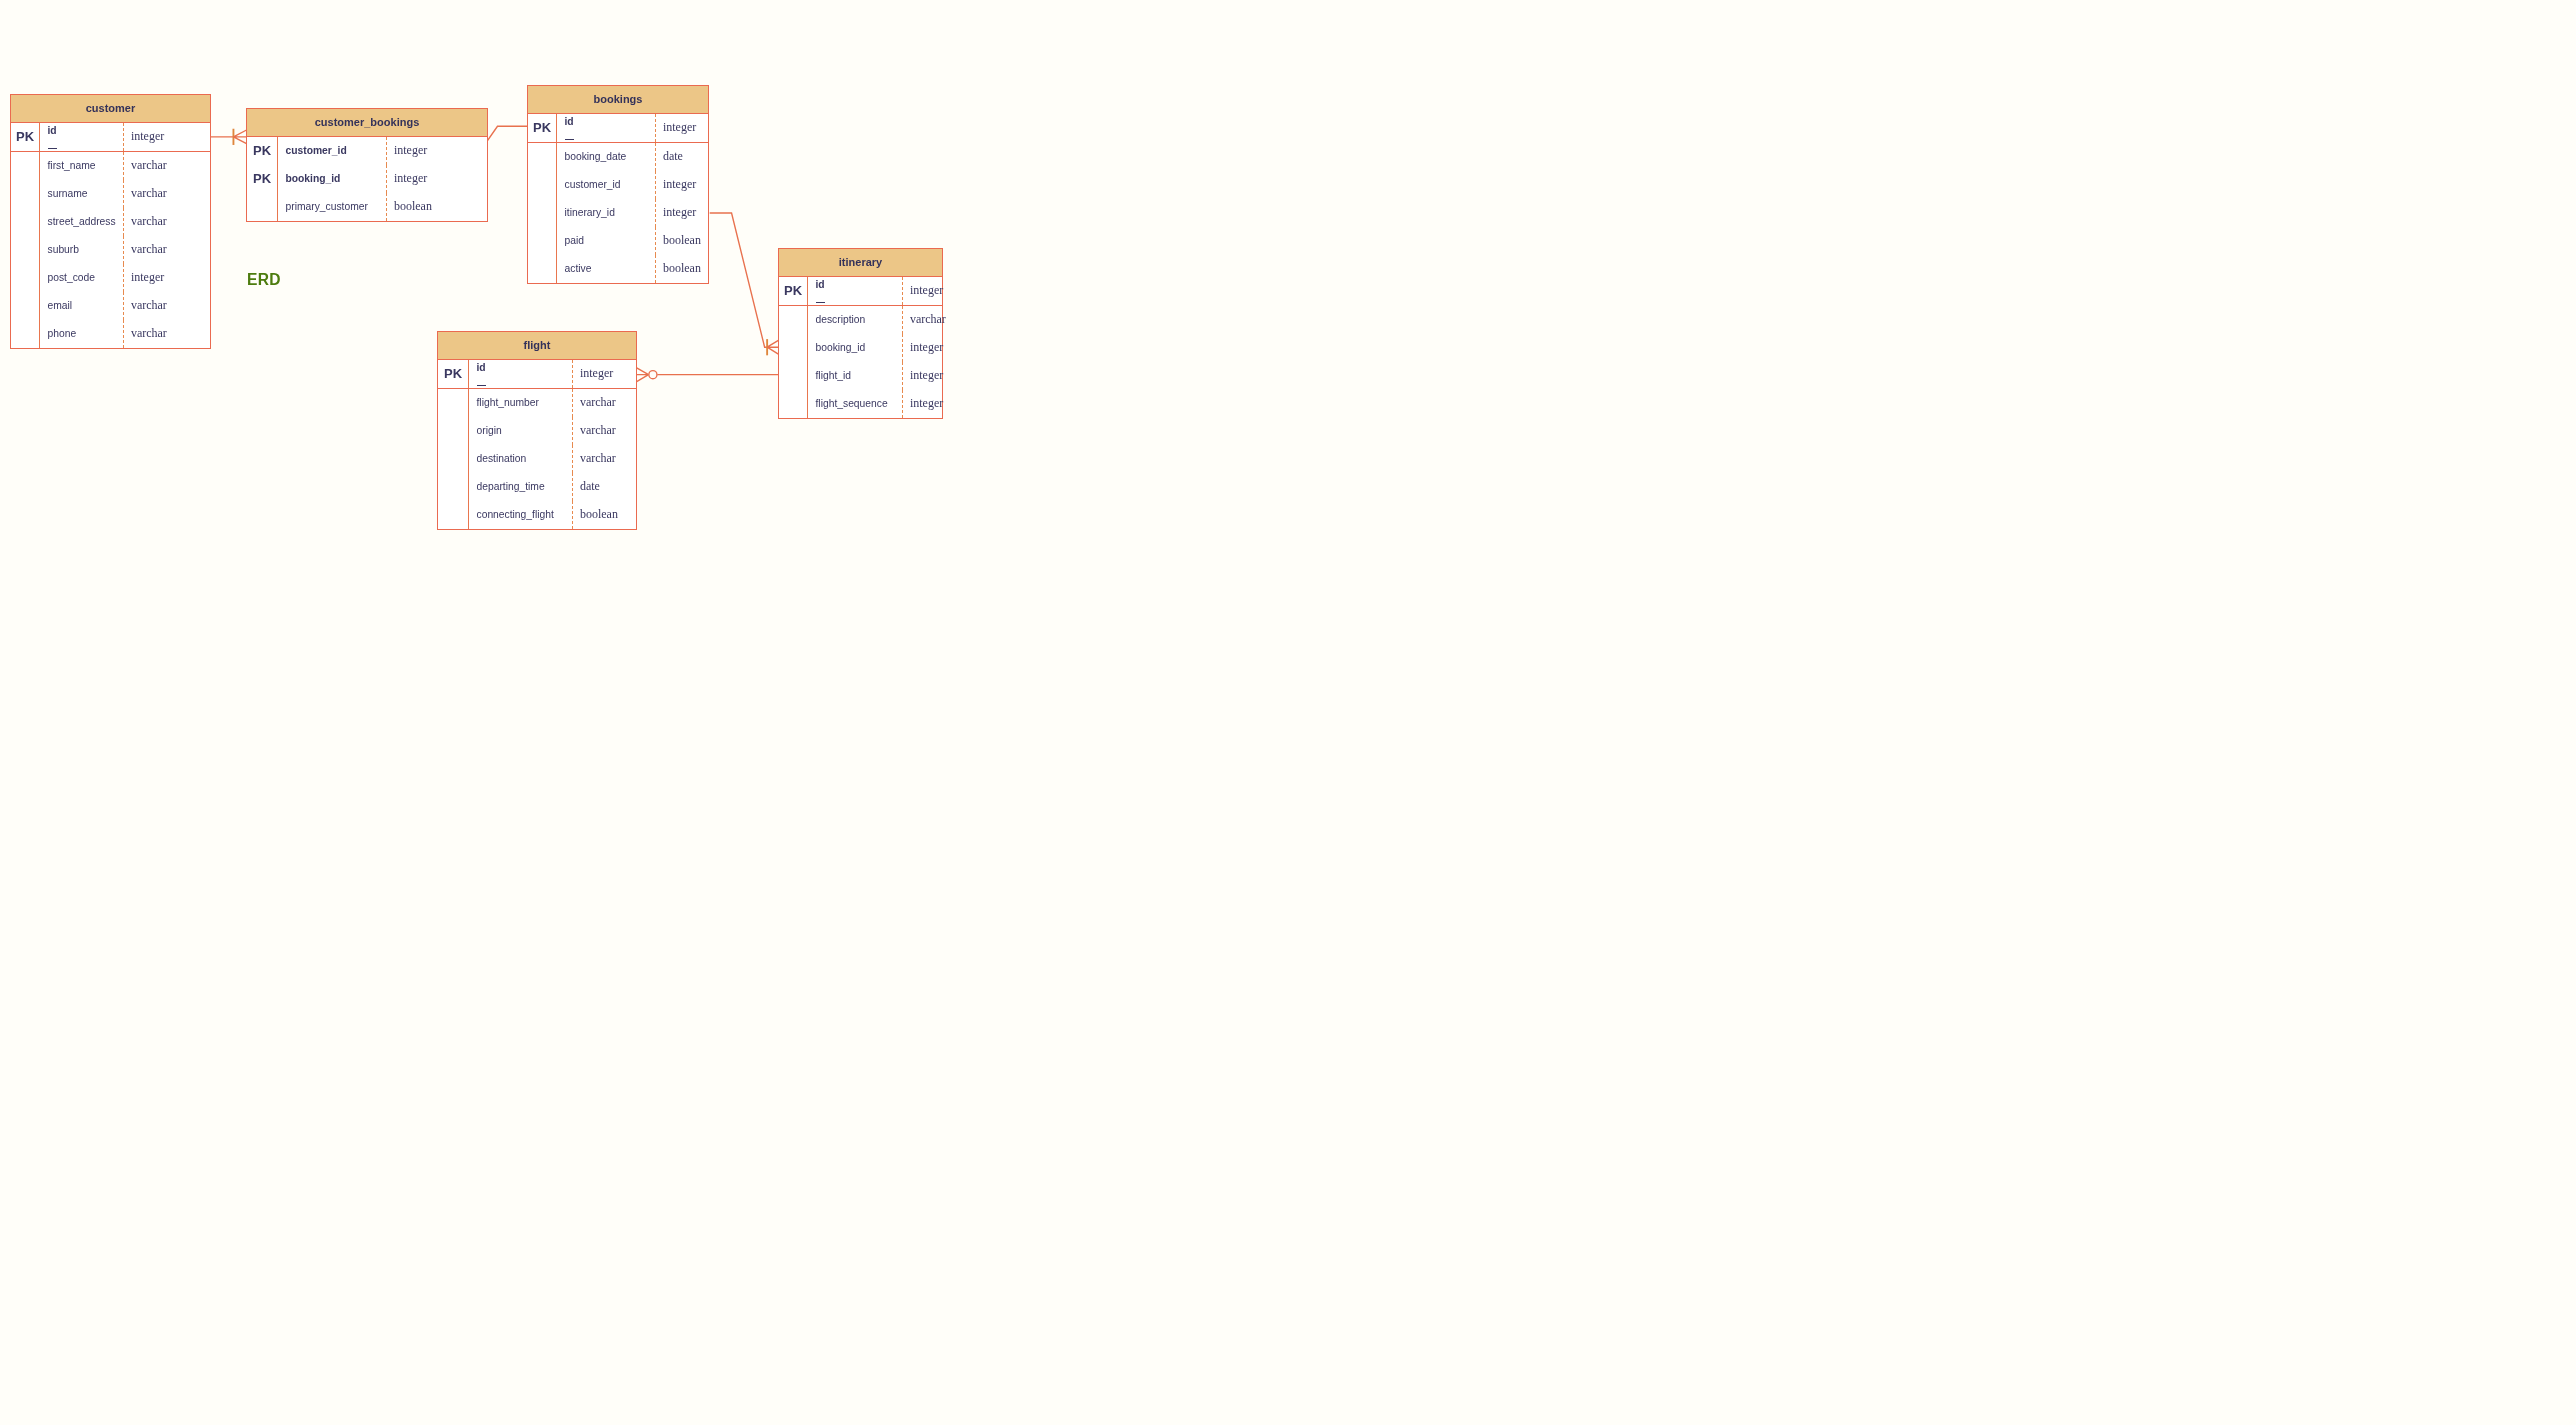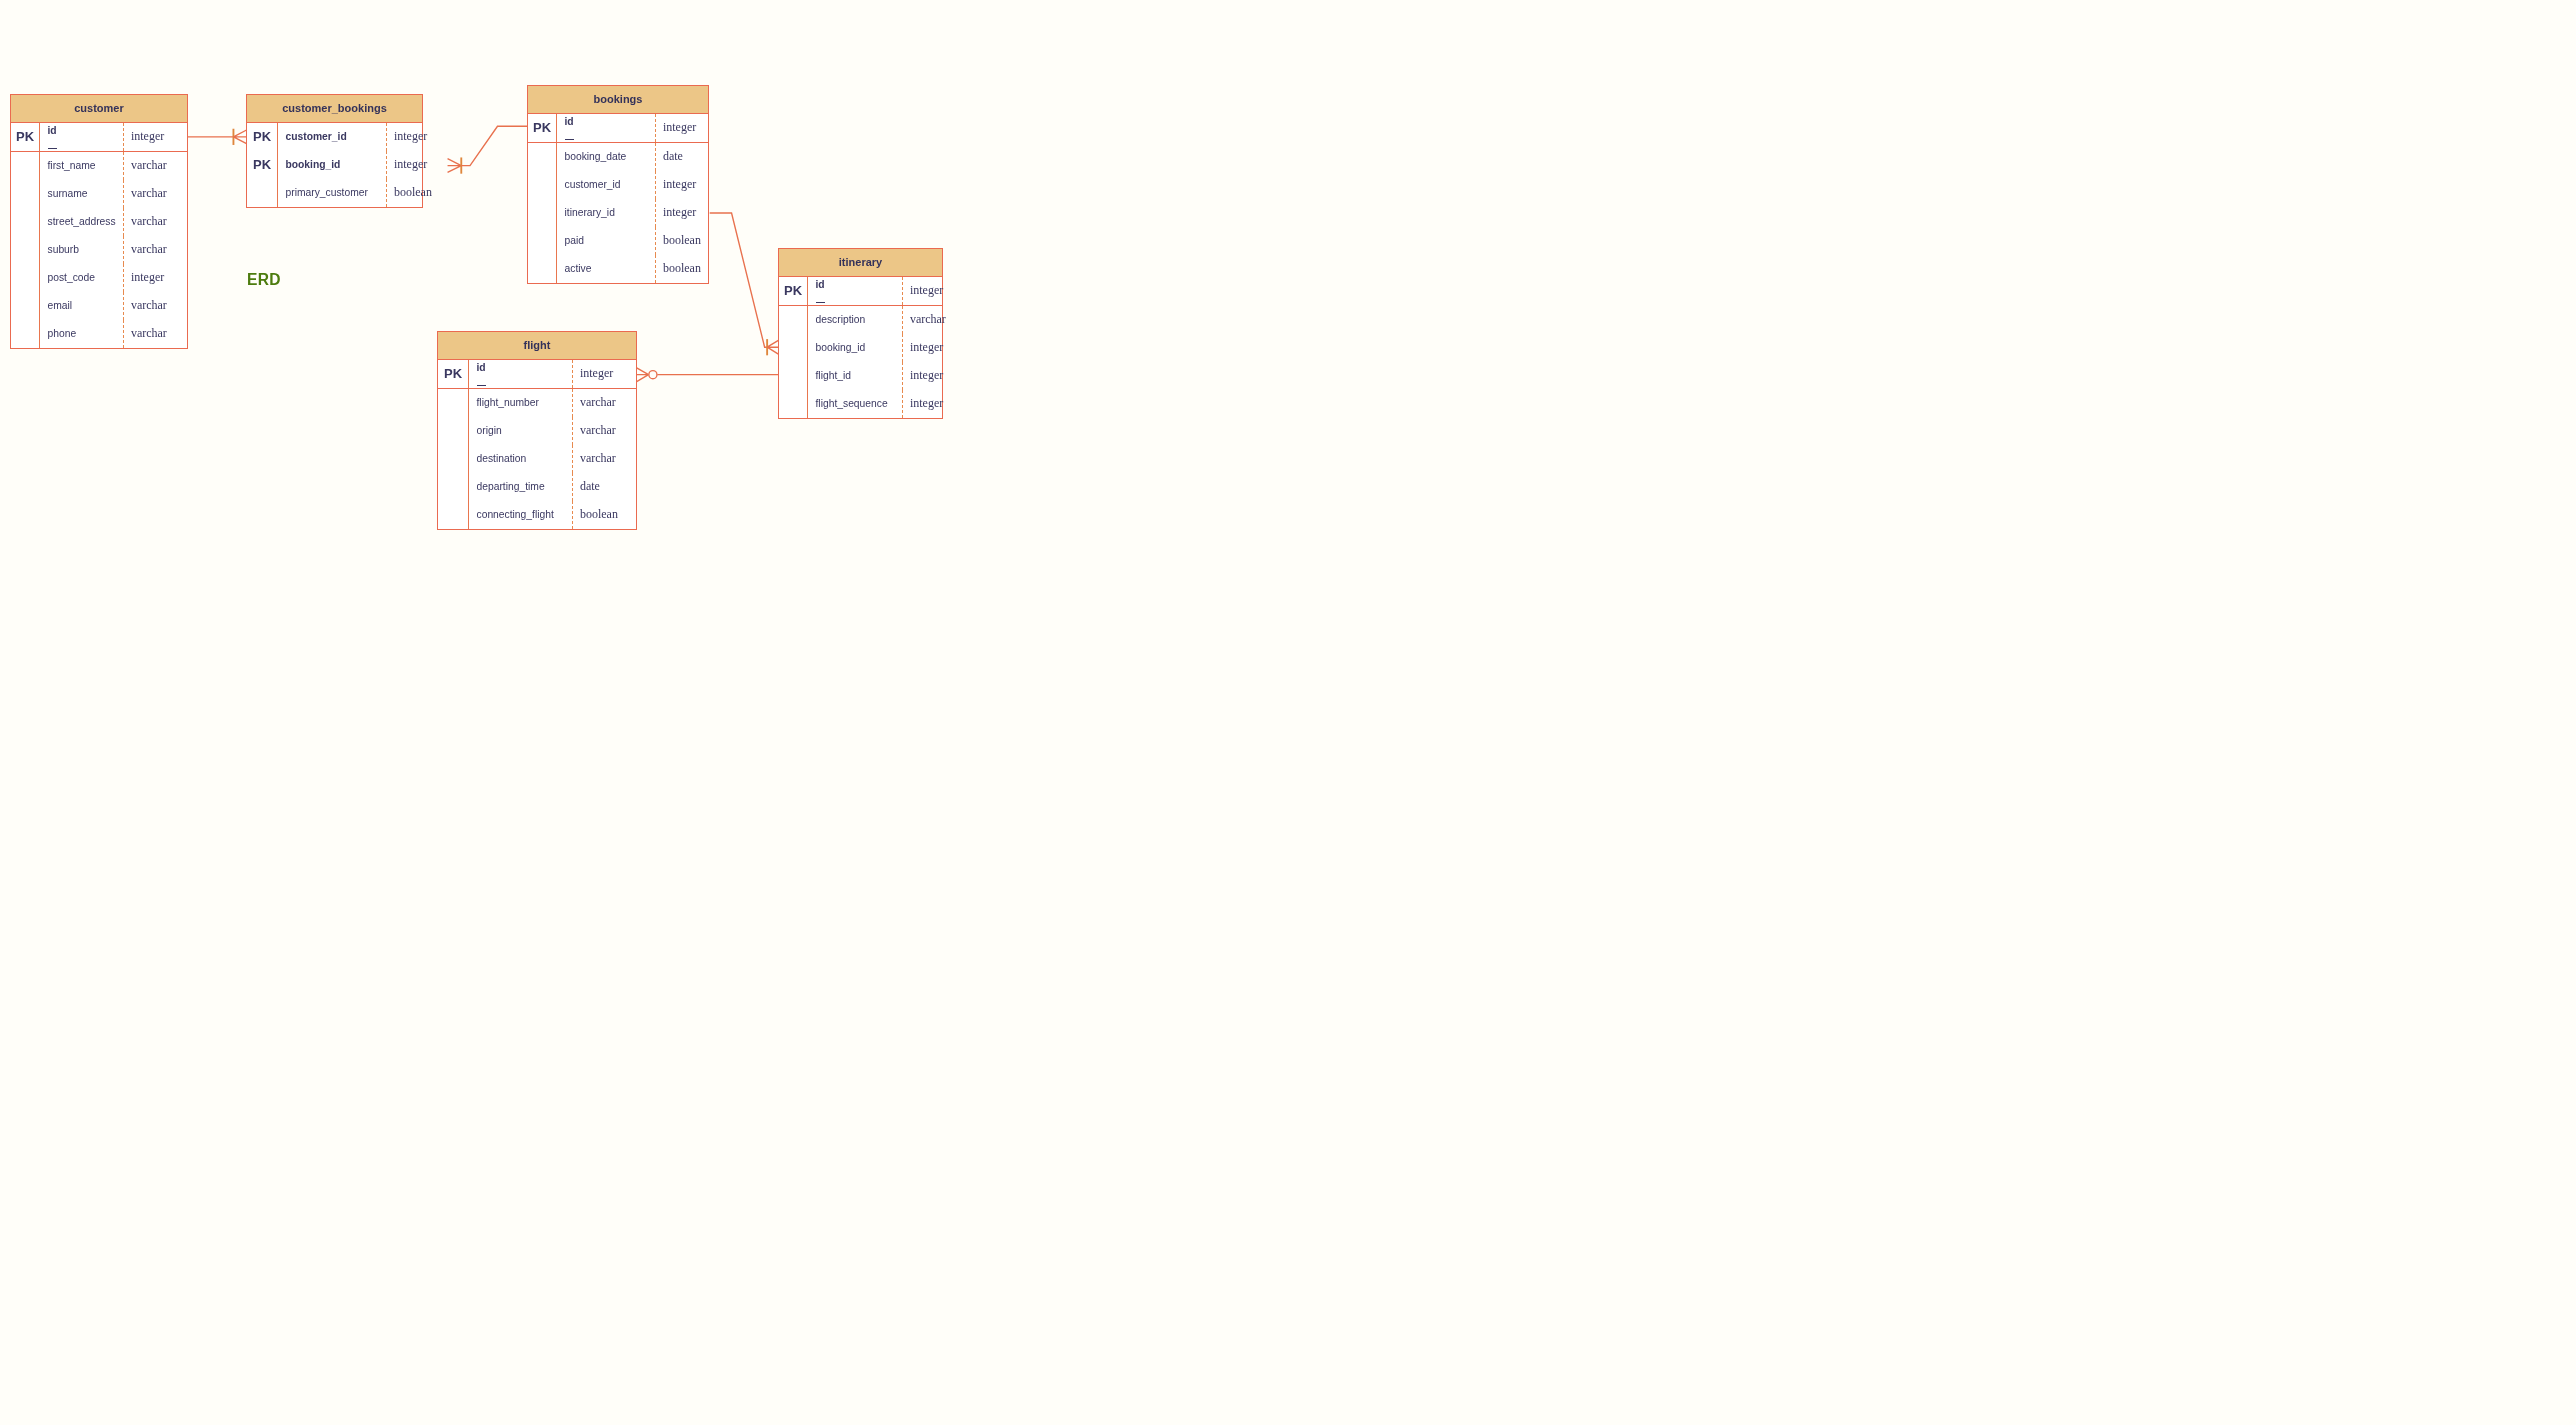--- a/index.html
+++ b/index.html
@@ -85,21 +85,21 @@
       <path d="M1229,556 L1247,545 M1229,556 L1247,556 M1229,556 L1247,567"></path>
     </g>
 
     <g>
       <path d="M1020,589 L1039,600 M1020,600 L1039,600 M1020,611 L1039,600"></path>
       <circle cx="1046" cy="600" r="6.5"></circle>
       <path d="M1053,600 L1247,600"></path>
     </g>
   </svg>
 
-  <div class="erd-table" style="left:10px;top:94px;width:178px;--key-w:29px;--name-w:84px;">
+  <div class="erd-table" style="left:10px;top:94px;width:201px;--key-w:29px;--name-w:84px;">
     <div class="erd-header erd-title">customer</div>
     <div class="erd-body">
         <div class="erd-section">
           <div class="erd-row">
             <div class="cell cell-key">PK</div>
             <div class="cell cell-name">
               <span class="pk-name">id</span>
             </div>
             <div class="cell cell-type">integer</div>
           </div>
@@ -151,21 +151,21 @@
             <div class="cell cell-key"></div>
             <div class="cell cell-name">
               <span>phone</span>
             </div>
             <div class="cell cell-type">varchar</div>
           </div>
         </div>
       </div>
   </div>
 
-  <div class="erd-table" style="left:246px;top:94px;width:177px;--key-w:31px;--name-w:109px;">
+  <div class="erd-table" style="left:246px;top:108px;width:242px;--key-w:31px;--name-w:109px;">
     <div class="erd-header erd-title">customer_bookings</div>
     <div class="erd-body">
         <div class="erd-section">
           <div class="erd-row">
             <div class="cell cell-key">PK</div>
             <div class="cell cell-name">
               <span class="bold-name">customer_id</span>
             </div>
             <div class="cell cell-type">integer</div>
           </div>

